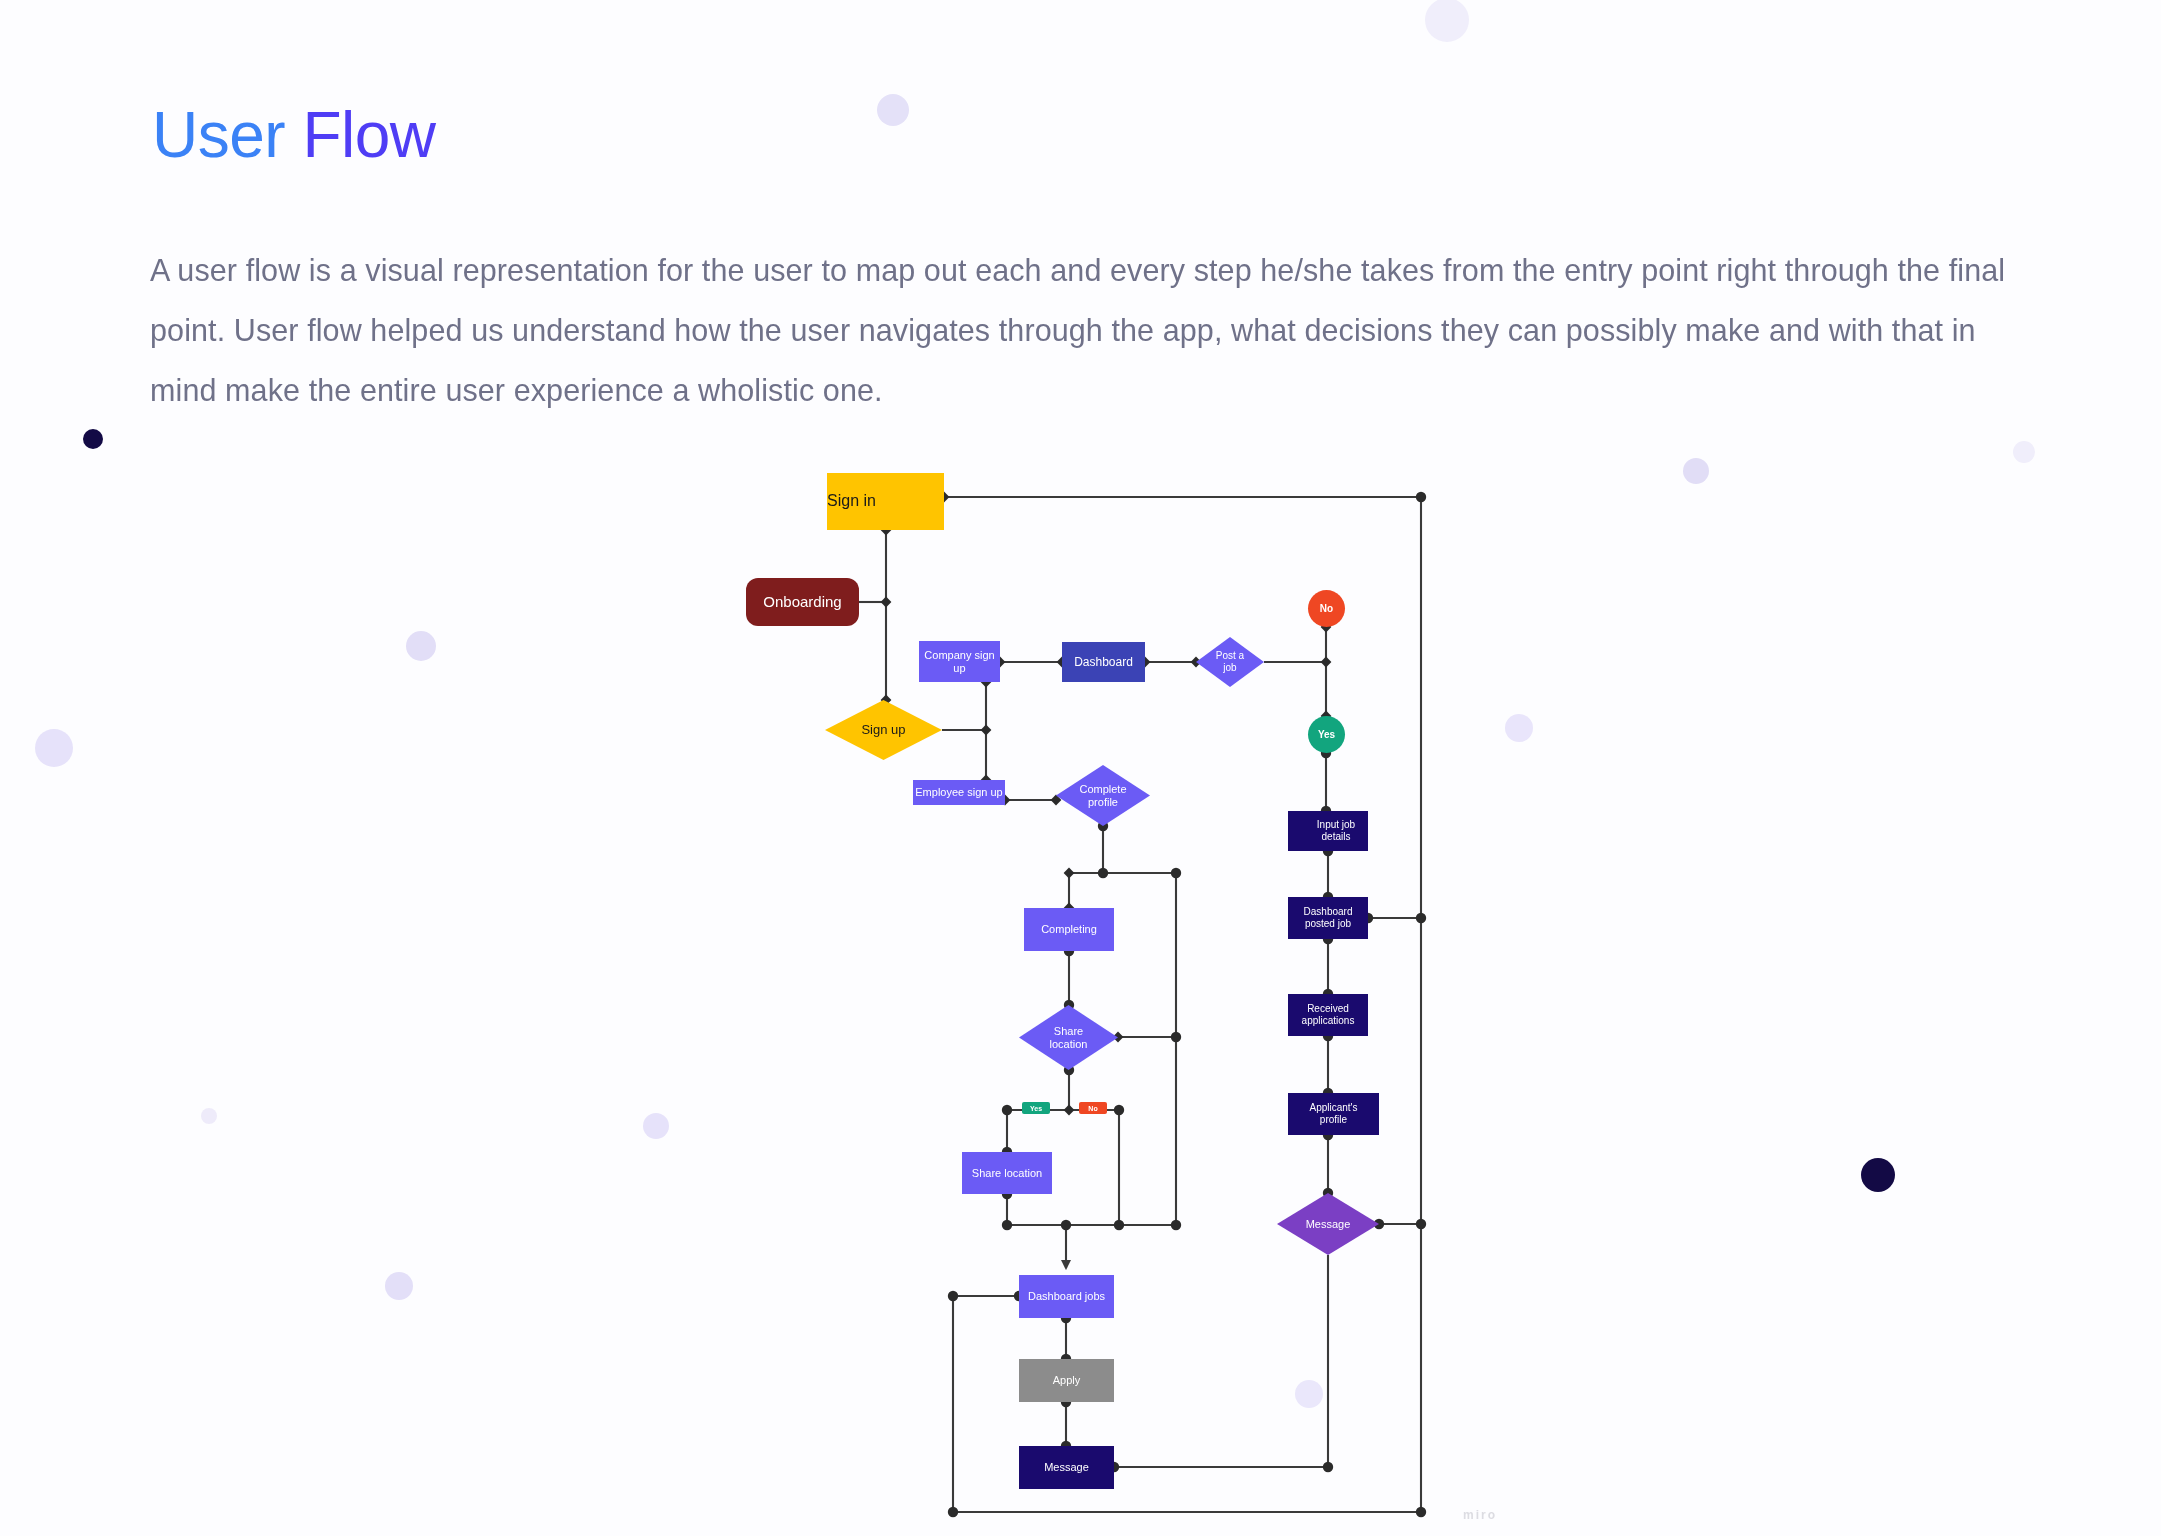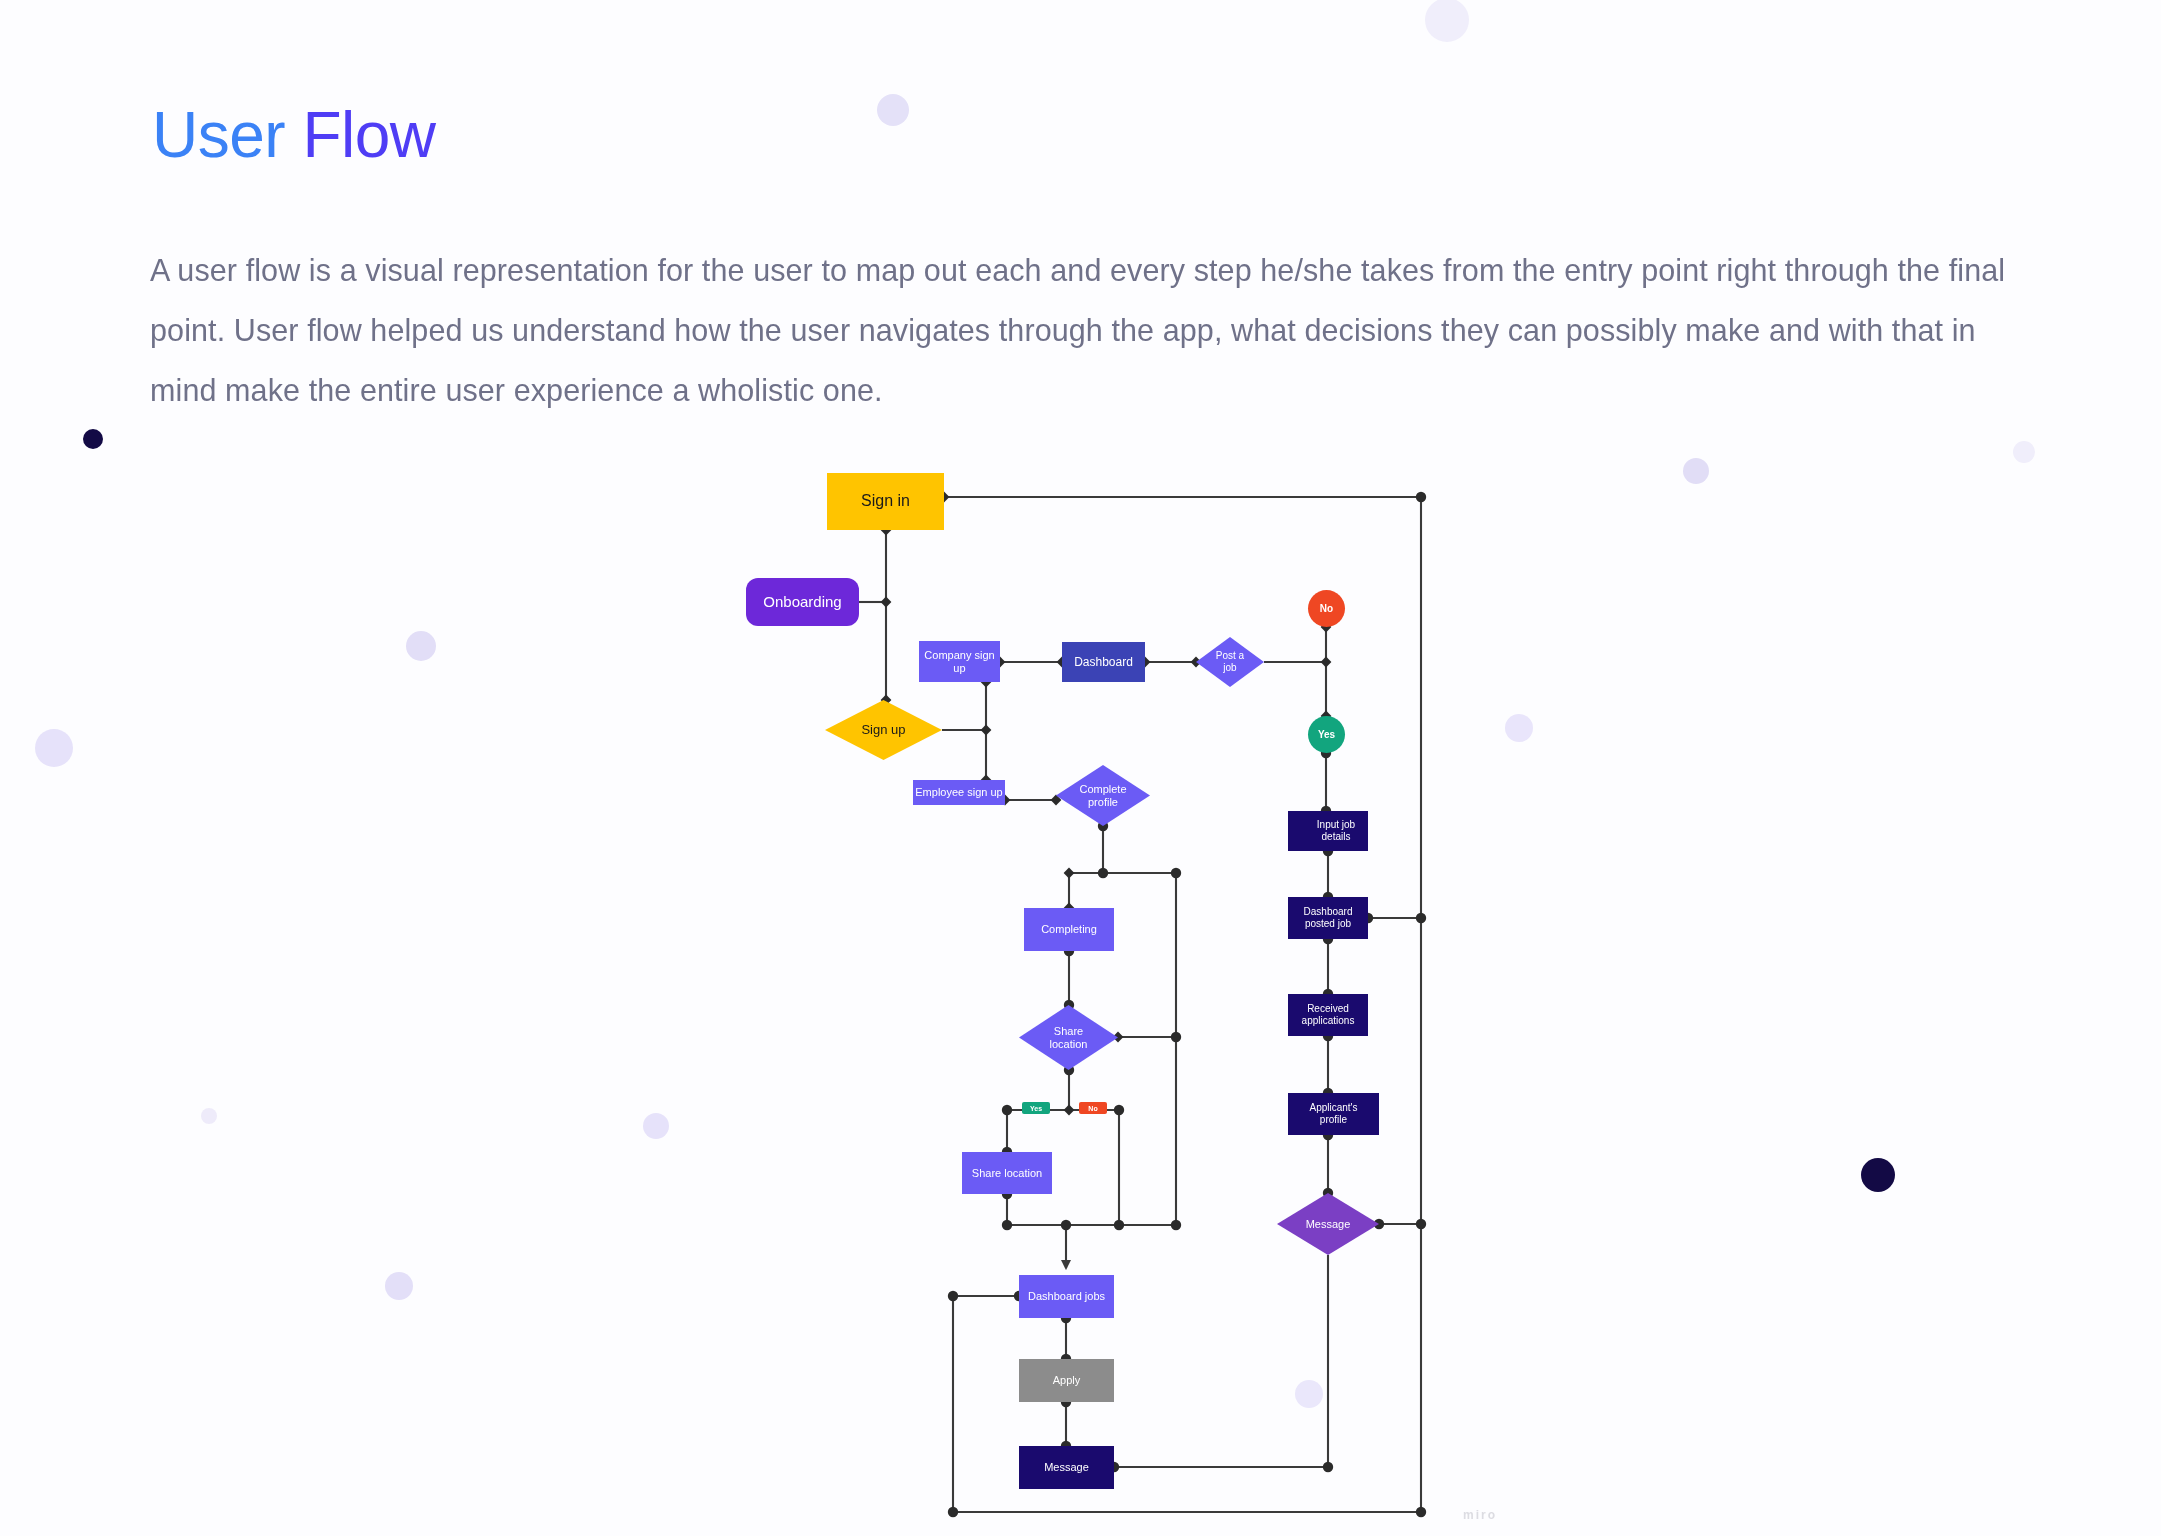--- a/index.html
+++ b/index.html
@@ -264,22 +264,22 @@
         <circle cx="1066" cy="1402" r="5.2"></circle>
         <circle cx="1066" cy="1446" r="5.2"></circle>
         <circle cx="953" cy="1296" r="5.2"></circle>
         <circle cx="1019" cy="1296" r="5.2"></circle>
         <circle cx="953" cy="1512" r="5.2"></circle>
         <circle cx="1421" cy="1512" r="5.2"></circle>
       </g>
   </svg>
 
   <div id="nodes">
-      <div class="node rect" style="position: absolute; left: 827px; top: 473px; width: 117px; height: 57px; font-size: 16px; color: rgb(26, 26, 26); display: flex; align-items: center; justify-content: center; text-align: center; line-height: 1.18; white-space: pre-line; background: rgb(255, 196, 0);"><span>Sign in</span></div>
-      <div class="node round" style="position: absolute; left: 746px; top: 578px; width: 113px; height: 48px; font-size: 15px; color: rgb(255, 255, 255); display: flex; align-items: center; justify-content: center; text-align: center; line-height: 1.18; white-space: pre-line; background: #6d28d9; border-radius: 12px;"><span>Onboarding</span></div>
+      <div class="node rect" style="position: absolute; left: 827px; top: 473px; width: 117px; height: 57px; font-size: 16px; color: rgb(26, 26, 26); display: flex; align-items: center; justify-content: flex-start; text-align: center; line-height: 1.18; white-space: pre-line; background: rgb(255, 196, 0);"><span>Sign in</span></div>
+      <div class="node round" style="position: absolute; left: 746px; top: 578px; width: 113px; height: 48px; font-size: 15px; color: rgb(255, 255, 255); display: flex; align-items: center; justify-content: center; text-align: center; line-height: 1.18; white-space: pre-line; background: #7f1d1d; border-radius: 12px;"><span>Onboarding</span></div>
       <div class="node" style="position: absolute; left: 825px; top: 700px; width: 117px; height: 60px; font-size: 13px; color: rgb(26, 26, 26); display: flex; align-items: center; justify-content: center; text-align: center; line-height: 1.18; white-space: pre-line; background: rgb(255, 196, 0); clip-path: polygon(50% 0%, 100% 50%, 50% 100%, 0% 50%);"><span>Sign up</span></div>
       <div class="node rect" style="position: absolute; left: 919px; top: 641px; width: 81px; height: 41px; font-size: 11px; color: rgb(255, 255, 255); display: flex; align-items: center; justify-content: center; text-align: center; line-height: 1.18; white-space: pre-line; background: rgb(107, 91, 245);"><span>Company sign
 up</span></div>
       <div class="node rect" style="position: absolute; left: 913px; top: 780px; width: 92px; height: 25px; font-size: 11px; color: rgb(255, 255, 255); display: flex; align-items: center; justify-content: center; text-align: center; line-height: 1.18; white-space: pre-line; background: rgb(107, 91, 245);"><span>Employee sign up</span></div>
       <div class="node rect" style="position: absolute; left: 1062px; top: 642px; width: 83px; height: 40px; font-size: 12px; color: rgb(255, 255, 255); display: flex; align-items: center; justify-content: center; text-align: center; line-height: 1.18; white-space: pre-line; background: rgb(59, 67, 181);"><span>Dashboard</span></div>
       <div class="node" style="position: absolute; left: 1196px; top: 637px; width: 68px; height: 50px; font-size: 10px; color: rgb(255, 255, 255); display: flex; align-items: center; justify-content: center; text-align: center; line-height: 1.18; white-space: pre-line; background: rgb(107, 91, 245); clip-path: polygon(50% 0%, 100% 50%, 50% 100%, 0% 50%);"><span>Post a
 job</span></div>
       <div class="node circle" style="position: absolute; left: 1308px; top: 590px; width: 37px; height: 37px; font-size: 10px; color: rgb(255, 255, 255); display: flex; align-items: center; justify-content: center; text-align: center; line-height: 1.18; white-space: pre-line; background: rgb(239, 71, 35); border-radius: 50%; font-weight: 700;"><span>No</span></div>
       <div class="node circle" style="position: absolute; left: 1308px; top: 716px; width: 37px; height: 37px; font-size: 10px; color: rgb(255, 255, 255); display: flex; align-items: center; justify-content: center; text-align: center; line-height: 1.18; white-space: pre-line; background: rgb(18, 165, 126); border-radius: 50%; font-weight: 700;"><span>Yes</span></div>
       <div class="node" style="position: absolute; left: 1056px; top: 765px; width: 94px; height: 61px; font-size: 11px; color: rgb(255, 255, 255); display: flex; align-items: center; justify-content: center; text-align: center; line-height: 1.18; white-space: pre-line; background: rgb(107, 91, 245); clip-path: polygon(50% 0%, 100% 50%, 50% 100%, 0% 50%);"><span>Complete

